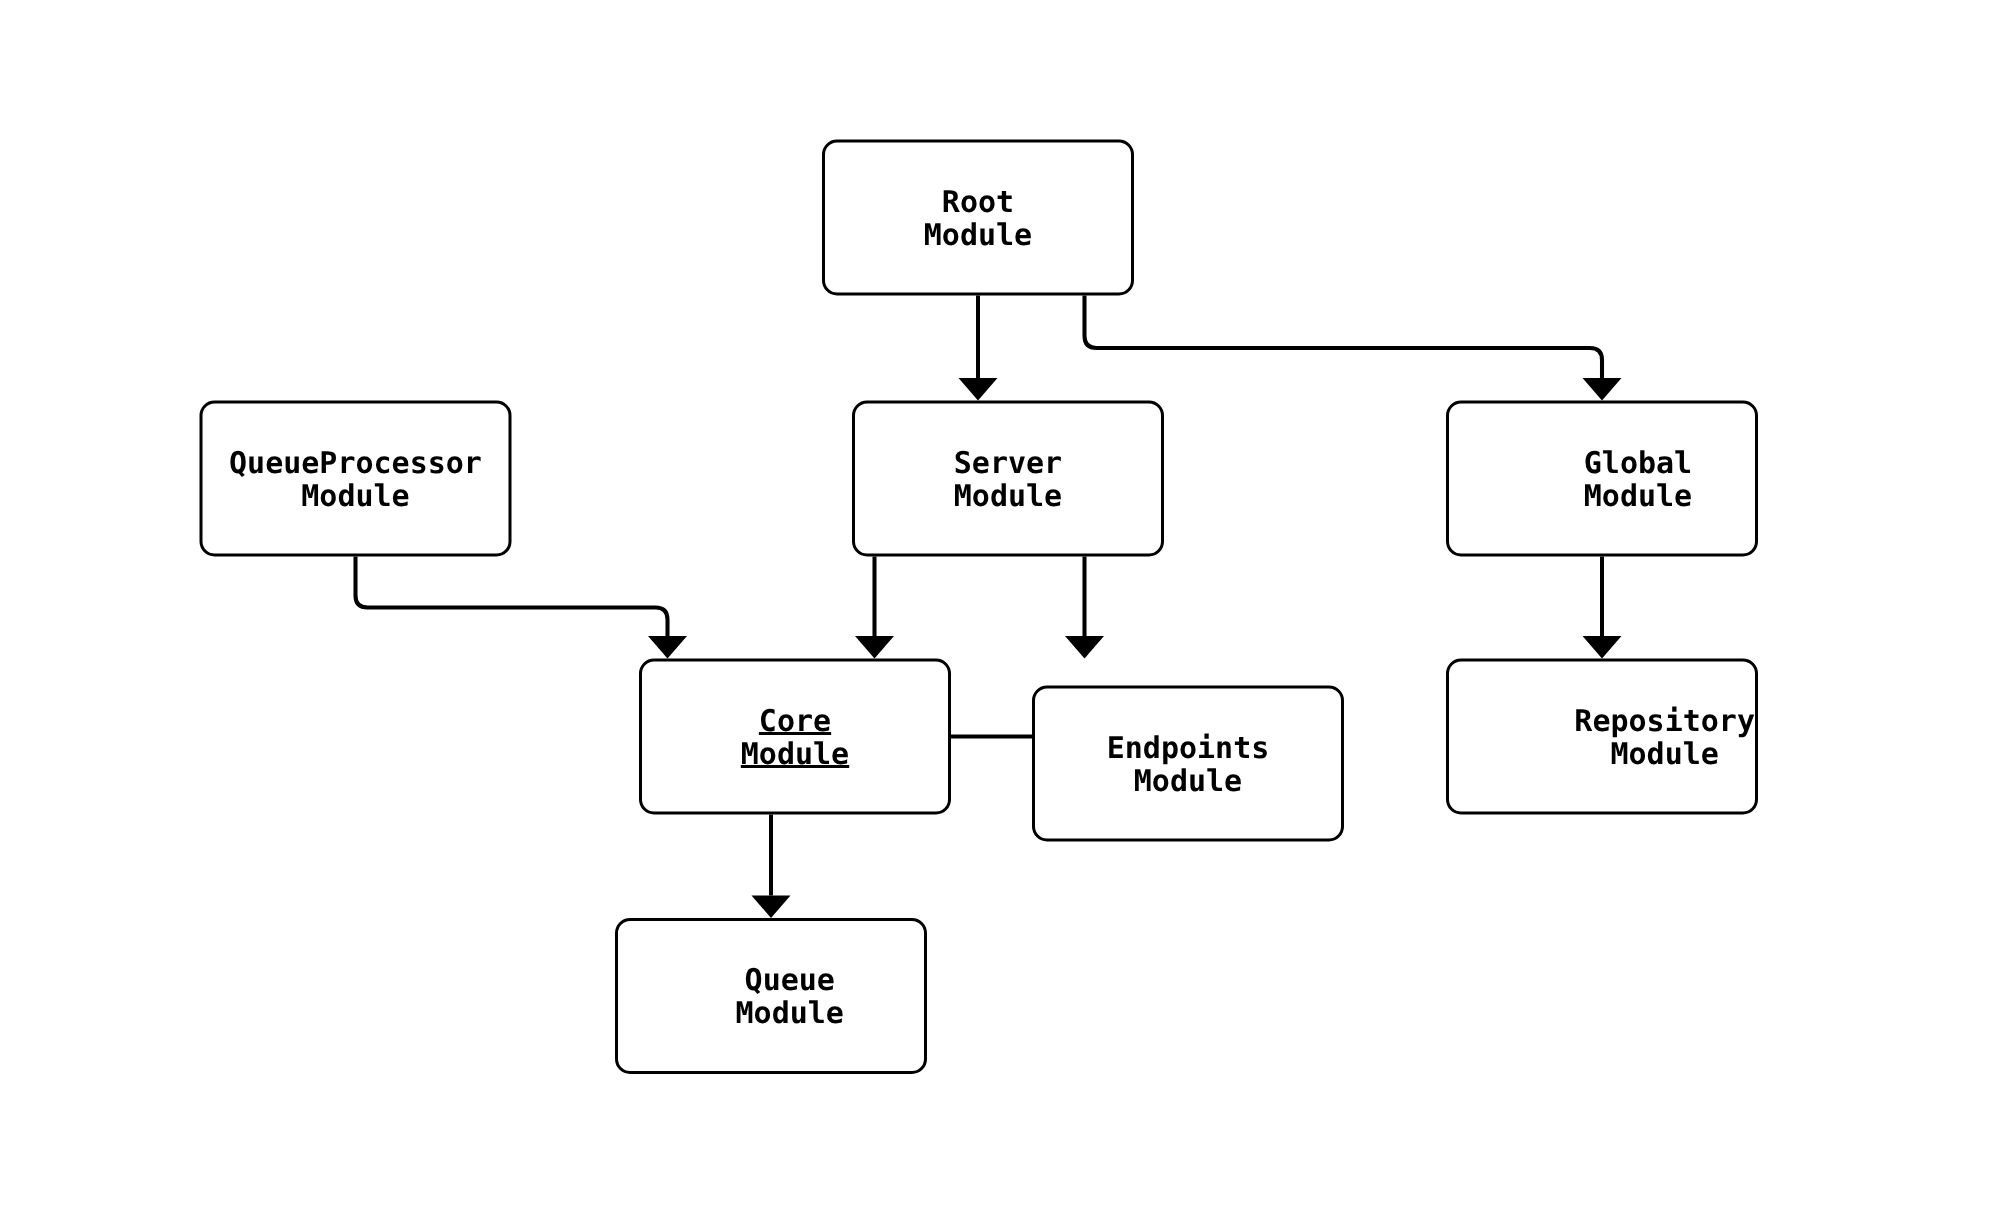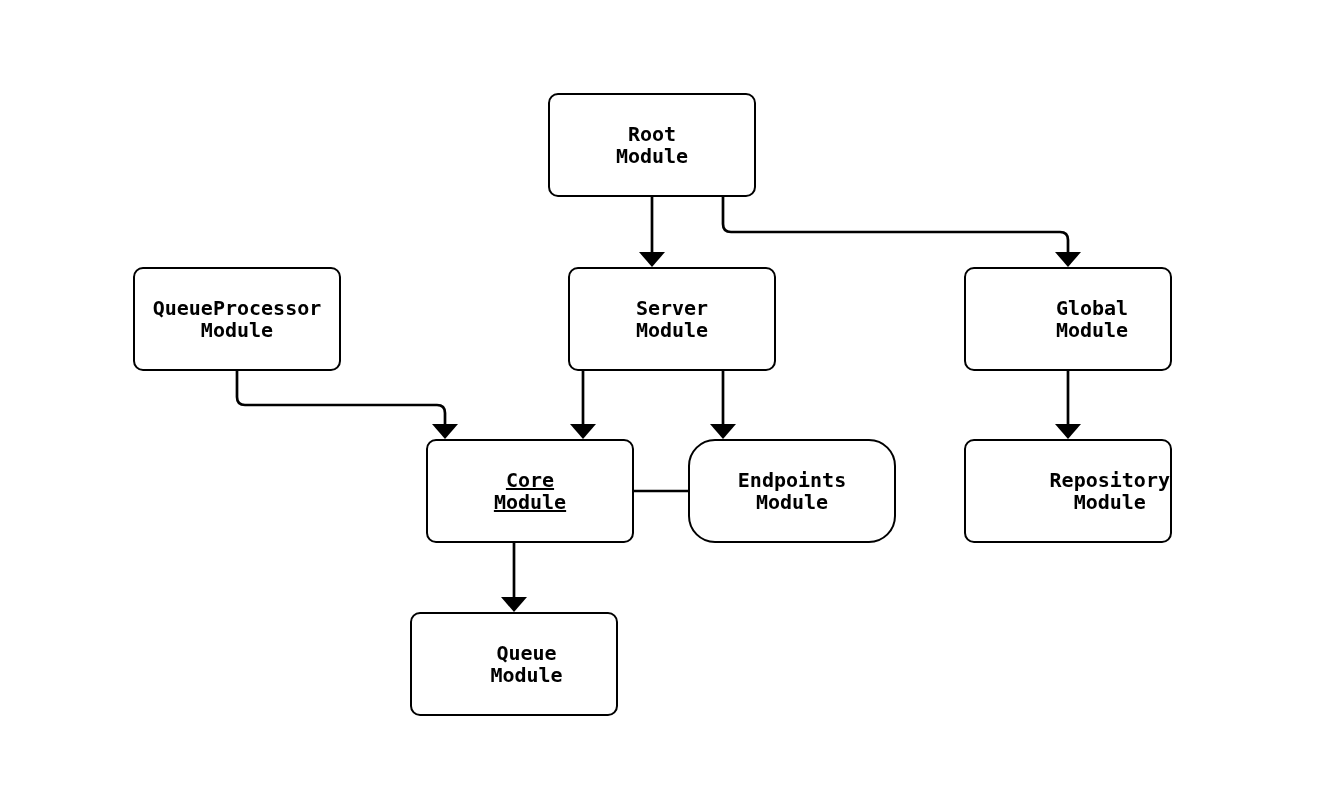--- a/index.html
+++ b/index.html
@@ -48,21 +48,21 @@
     line-height: 22px;
     color: #000000;
     white-space: pre-line;
   }
   
   .node-root          { left: 548px;  top: 93px;  }
   .node-queueprocessor{ left: 133px;  top: 267px; align-items: center; }
   .node-server        { left: 568px;  top: 267px; }
   .node-global        { left: 964px;  top: 267px; padding-left: 48px; }
   .node-core          { left: 426px;  top: 439px; text-decoration: underline; }
-  .node-endpoints     { left: 688px;  top: 439px; border-radius: 27px; }
+  .node-endpoints     { left: 688px;  top: 457px; }
   .node-repository    { left: 964px;  top: 439px; justify-content: flex-end; }
   .node-queue         { left: 410px;  top: 612px; padding-left: 25px; }
 </style>
 </head>
 <body>
 
 <div class="canvas">
 
   <svg class="edges-layer" viewBox="0 0 1337 809" xmlns="http://www.w3.org/2000/svg">
 

